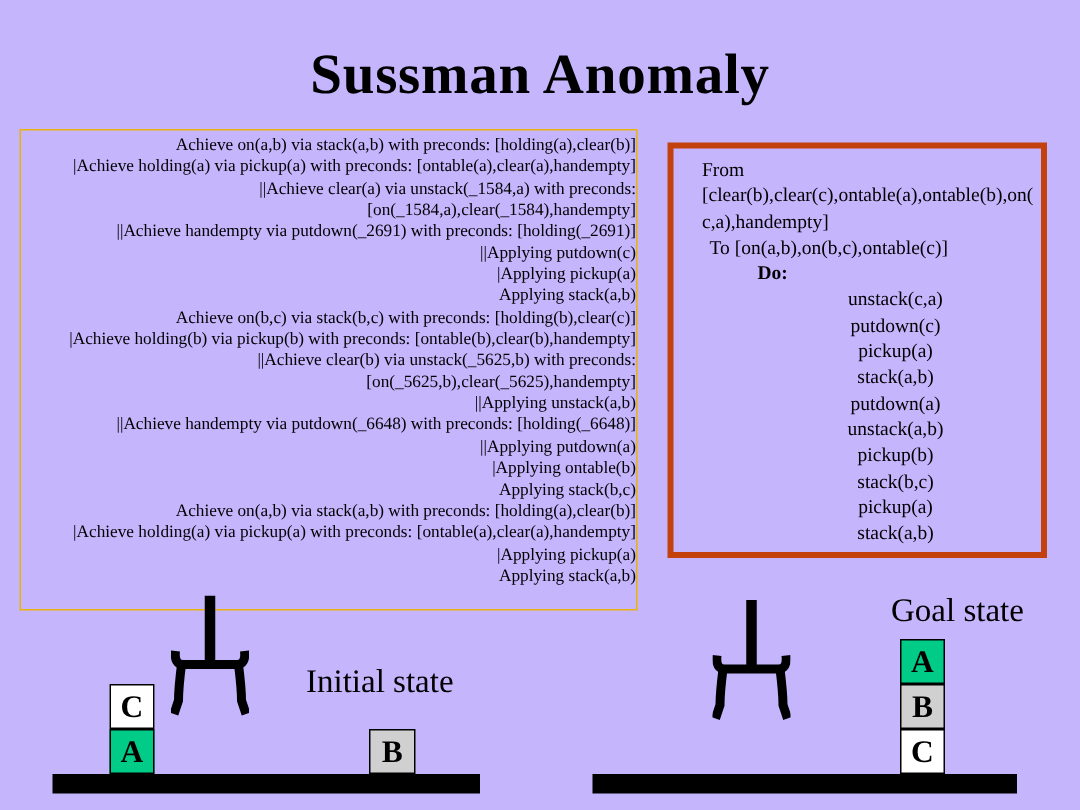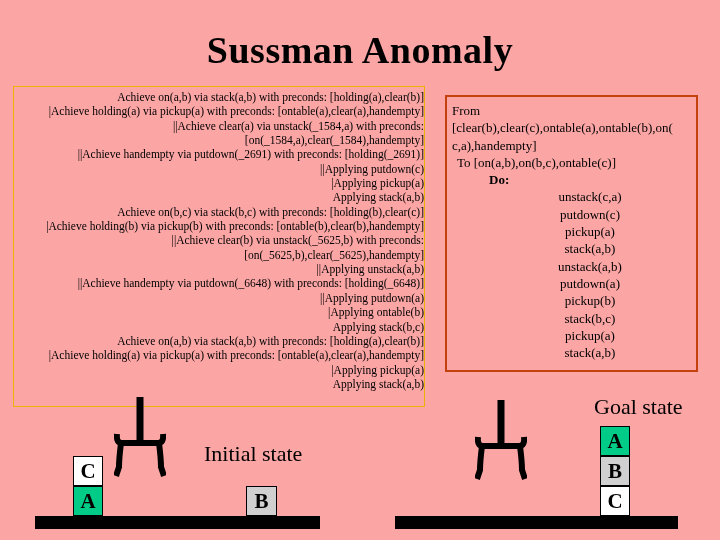--- a/index.html
+++ b/index.html
@@ -1,33 +1,33 @@
 <!DOCTYPE html>
 <html><head>
 <meta charset="utf-8">
 <style>
   html,body{margin:0;padding:0;background:#888;}
   #slide{
-    position:relative;width:720px;height:540px;background:#fca5a5;
+    position:relative;width:720px;height:540px;background:#c4b5fd;
     font-family:"Liberation Serif","DejaVu Serif",serif;color:#000;overflow:hidden;
   }
   #title{
     position:absolute;left:0;top:28px;width:720px;text-align:center;
     font-size:38px;font-weight:bold;letter-spacing:0.5px;
   }
   #trace-box{
     position:absolute;left:13px;top:86px;width:412px;height:321px;
     border:1px solid #eab308;box-sizing:border-box;padding:3px 0 0 0;overflow:hidden;text-align:right;
   }
   .trace-line{
     font-size:11.5px;line-height:14.35px;white-space:nowrap;
   }
   #plan-box{
     position:absolute;left:445px;top:95px;width:253px;height:277px;
-    border:2px solid #c2410c;box-sizing:border-box;padding:5px 0 0 5px;overflow:hidden;
+    border:4px solid #c2410c;box-sizing:border-box;padding:5px 0 0 19px;overflow:hidden;
   }
   .plan-line{font-size:13px;line-height:17.3px;white-space:nowrap;}
   .indent-1{padding-left:5px;}
   .indent-2{padding-left:32px;text-align:center;}
   .bold{font-weight:bold;margin-left:32px;}
   .state-label{position:absolute;font-size:22px;}
   #initial-label{left:204px;top:441px;text-align:right;}
   #goal-label{left:594px;top:394px;}
   .block{
     position:absolute;width:30px;height:30px;border:1px solid #000;box-sizing:border-box;
@@ -75,22 +75,22 @@
     <div class="plan-line">From</div>
     <div class="plan-line">[clear(b),clear(c),ontable(a),ontable(b),on(</div>
     <div class="plan-line">c,a),handempty]</div>
     <div class="plan-line indent-1">To [on(a,b),on(b,c),ontable(c)]</div>
     <div class="plan-line indent-1 bold">Do:</div>
     <div>
         <div class="plan-line indent-2">unstack(c,a)</div>
         <div class="plan-line indent-2">putdown(c)</div>
         <div class="plan-line indent-2">pickup(a)</div>
         <div class="plan-line indent-2">stack(a,b)</div>
+        <div class="plan-line indent-2">putdown(a)</div>
         <div class="plan-line indent-2">unstack(a,b)</div>
-        <div class="plan-line indent-2">putdown(a)</div>
         <div class="plan-line indent-2">pickup(b)</div>
         <div class="plan-line indent-2">stack(b,c)</div>
         <div class="plan-line indent-2">pickup(a)</div>
         <div class="plan-line indent-2">stack(a,b)</div>
       </div>
   </div>
 
   <svg class="gripper" id="gripper-initial" viewBox="0 0 52 84">
     <rect x="22.5" y="0" width="7" height="45" fill="#000"></rect>
     <path d="M3 37 Q2 46 8 46 L44 46 Q50 46 49 37" fill="none" stroke="#000" stroke-width="6"></path>

